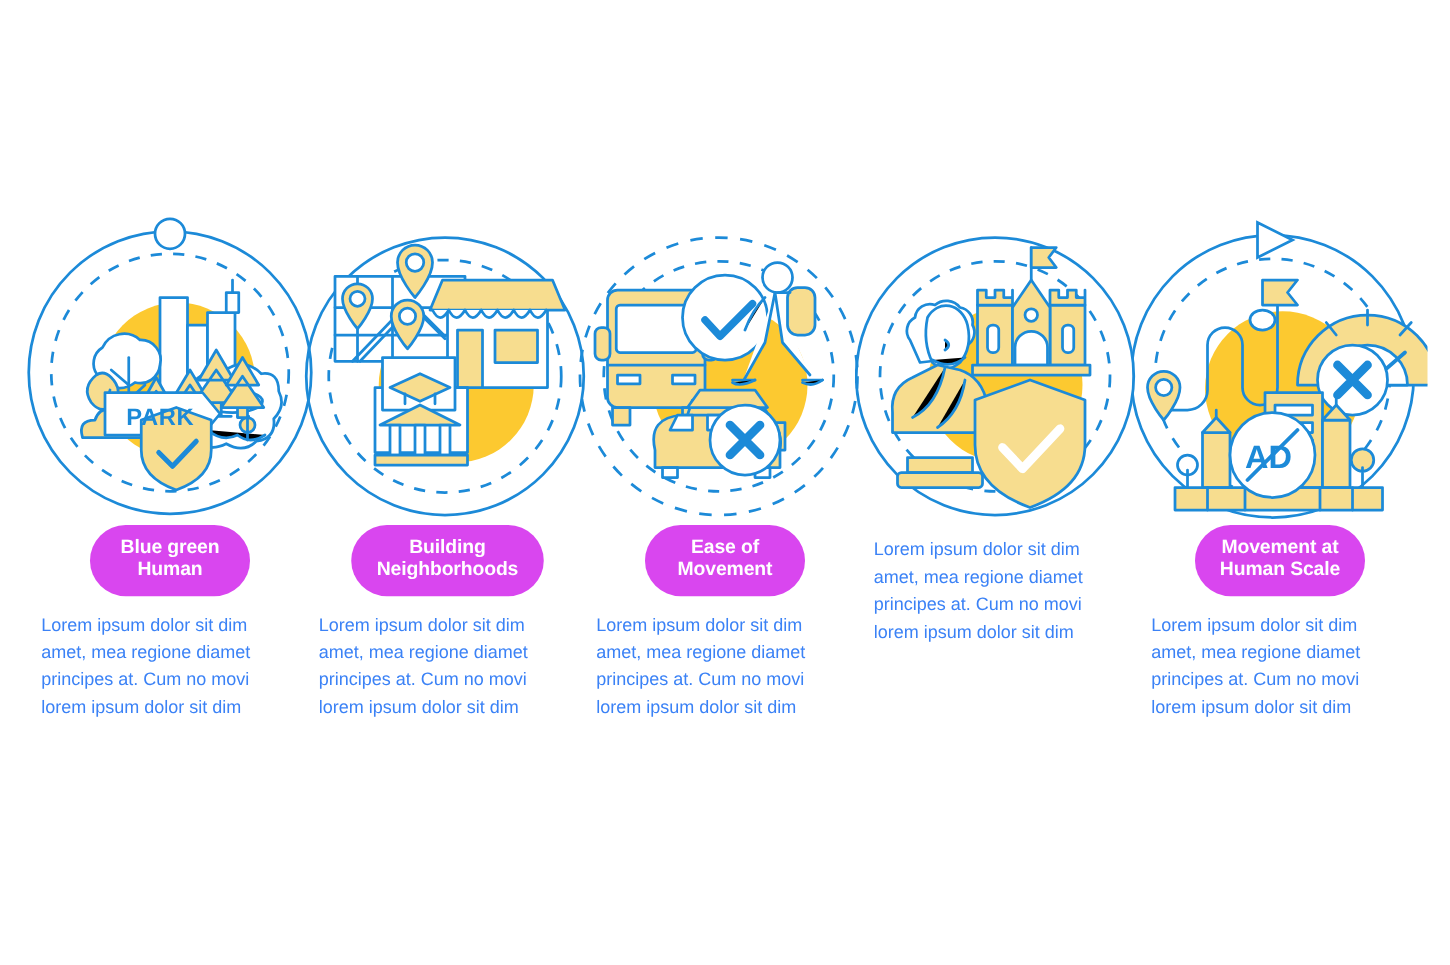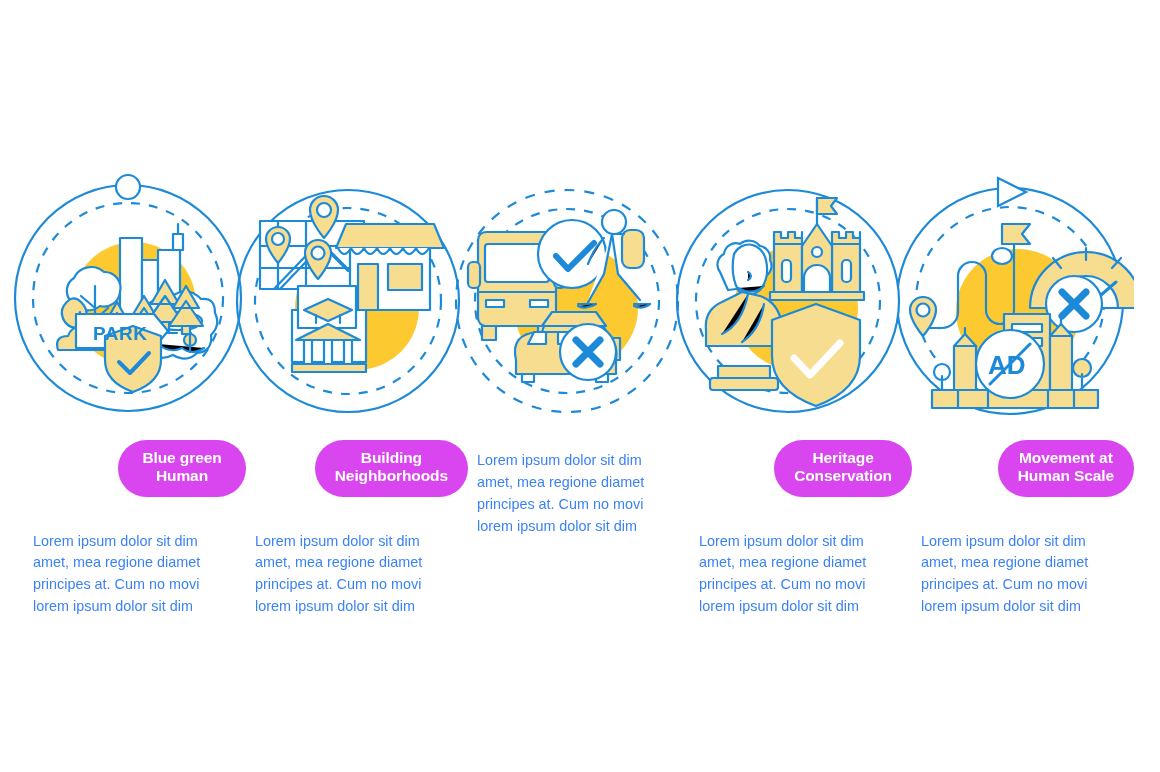--- a/index.html
+++ b/index.html
@@ -29,22 +29,21 @@
     flex-direction: row;
     align-items: flex-start;
     justify-content: flex-start;
   }
   .panel {
     position: relative;
     width: 220px;
     margin-left: 0;
     display: flex;
     flex-direction: column;
-    align-items: flex-end;
-    gap: 20px;
+    align-items: center;
   }
   .panel.p1 { margin-left: 26px; }
   .panel.p2 { margin-left: 2px; }
   .panel.p3 { margin-left: 2px; }
   .panel.p4 { margin-left: 2px; }
   .panel.p5 { margin-left: 2px; }
 
   .circle-wrap {
     position: relative;
     width: 236px;
@@ -240,20 +239,24 @@
             <path d="M62 192 q-6 -26 22 -28 h56 q26 4 22 28 v14 h-100 z" fill="#F7DD8F"></path>
             <path d="M74 176 h18 v-12 h-12 z" fill="#ffffff"></path>
             <path d="M104 164 h18 l14 12 h-32 z" fill="#ffffff"></path>
             <rect x="68" y="206" width="12" height="8" fill="#ffffff"></rect>
             <rect x="142" y="206" width="12" height="8" fill="#ffffff"></rect>
             <circle cx="134" cy="184" r="28" fill="#ffffff"></circle>
             <path d="M122 172 l24 24 M146 172 l-24 24" stroke-width="7"></path>
           </g>
         </svg>
       </div>
+      <div class="pill">
+        <span class="l1">Ease of</span>
+        <span class="l2">Movement</span>
+      </div>
       <div class="desc">
         <span class="dl">Lorem ipsum dolor sit dim</span>
         <span class="dl">amet, mea regione diamet</span>
         <span class="dl">principes at. Cum no movi</span>
         <span class="dl">lorem ipsum dolor sit dim</span>
       </div>
     </div>
 
     <div class="panel p4">
       <div class="circle-wrap">
@@ -286,24 +289,20 @@
             <path d="M72 126 q-6 30 -26 40"></path>
             <path d="M88 136 q-4 26 -22 38"></path>
             <rect x="42" y="198" width="52" height="12" fill="#F7DD8F"></rect>
             <rect x="34" y="210" width="68" height="12" rx="3" fill="#F7DD8F"></rect>
 
             <path d="M140 136 l44 16 v36 q0 34 -44 50 q-44 -16 -44 -50 v-36 z" fill="#F7DD8F"></path>
             <path d="M118 190 l16 17 l30 -32" stroke-width="7" stroke="#ffffff" fill="none"></path>
           </g>
         </svg>
       </div>
-      <div class="pill">
-        <span class="l1">Heritage</span>
-        <span class="l2">Conservation</span>
-      </div>
       <div class="desc">
         <span class="dl">Lorem ipsum dolor sit dim</span>
         <span class="dl">amet, mea regione diamet</span>
         <span class="dl">principes at. Cum no movi</span>
         <span class="dl">lorem ipsum dolor sit dim</span>
       </div>
     </div>
 
     <div class="panel p5">
       <div class="circle-wrap">

